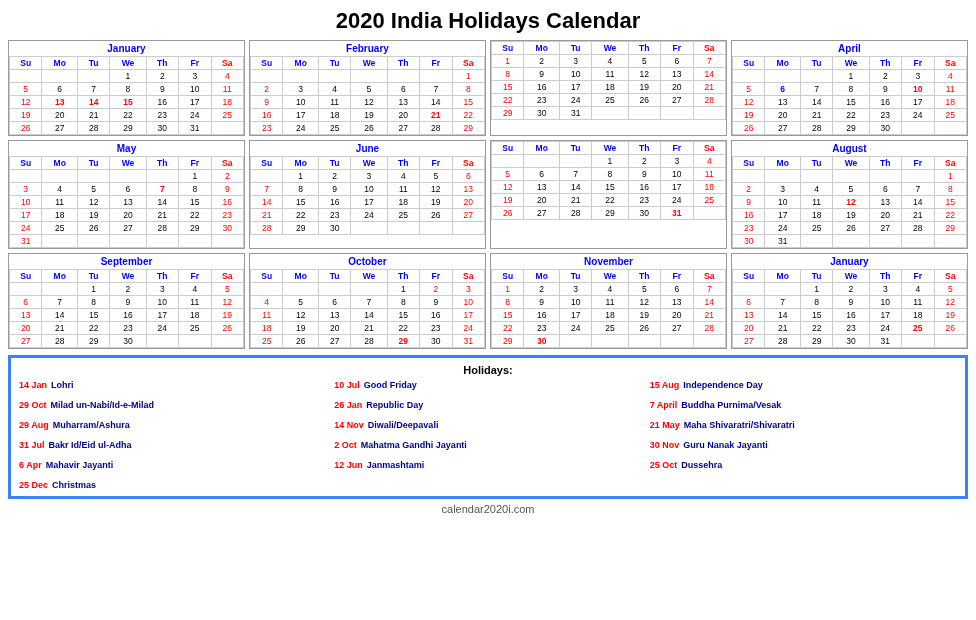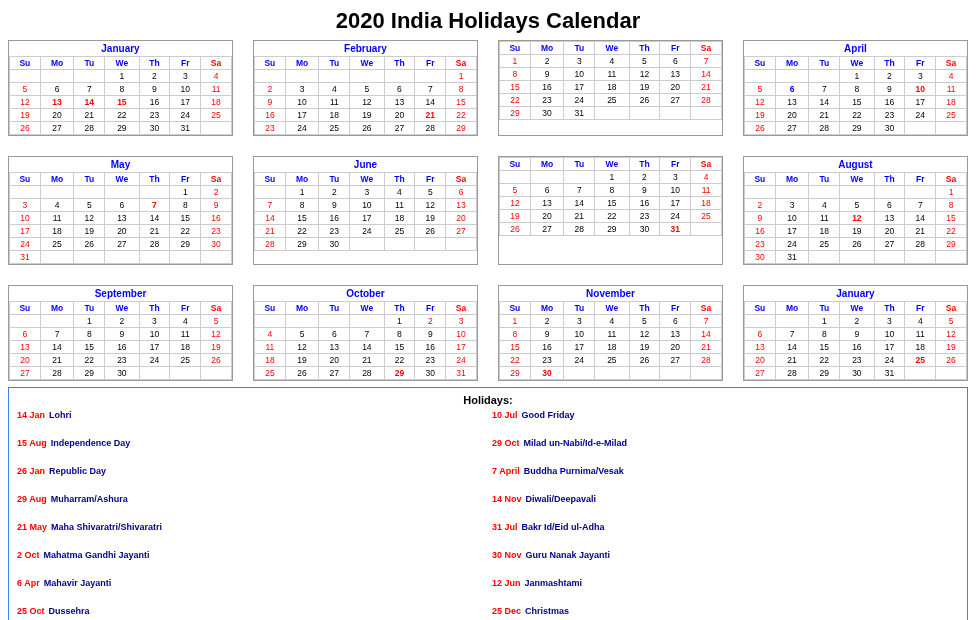--- a/index.html
+++ b/index.html
@@ -17,21 +17,21 @@
     h1 {
       font-size: 22px;
       font-weight: bold;
       color: #000;
       margin-bottom: 6px;
       text-align: center;
     }
     .calendars-grid {
       display: grid;
       grid-template-columns: repeat(4, 1fr);
-      gap: 20px;
+      gap: 4px;
       width: 100%;
     }
     .month-block {
       border: 1px solid #999;
       font-size: 9px;
     }
     .month-title {
       text-align: center;
       color: #00f;
       font-weight: bold;
@@ -57,36 +57,36 @@
       font-size: 8.5px;
       padding: 1px;
       border: 1px solid #ccc;
       color: #000;
       min-width: 14px;
     }
     table.cal td.empty { color: transparent; }
 
     .holidays-section {
       width: 100%;
-      border: 1px solid #3b82f6;
+      border: 3px solid #3b82f6;
       margin-top: 6px;
       padding: 6px 8px;
       font-size: 9px;
     }
     .holidays-title {
       text-align: center;
       font-weight: bold;
       font-size: 11px;
       margin-bottom: 4px;
       color: #000;
     }
     .holidays-grid {
       display: grid;
-      grid-template-columns: repeat(2, 1fr);
-      gap: 18px 8px;
+      grid-template-columns: repeat(3, 1fr);
+      gap: 10px 8px;
     }
     .holiday-item {
       display: flex;
       gap: 4px;
       font-size: 9px;
     }
     .h-date { color: #f00; font-weight: bold; white-space: nowrap; }
     .h-name { color: #00008b; font-weight: bold; }
     .footer {
       font-size: 11px;

